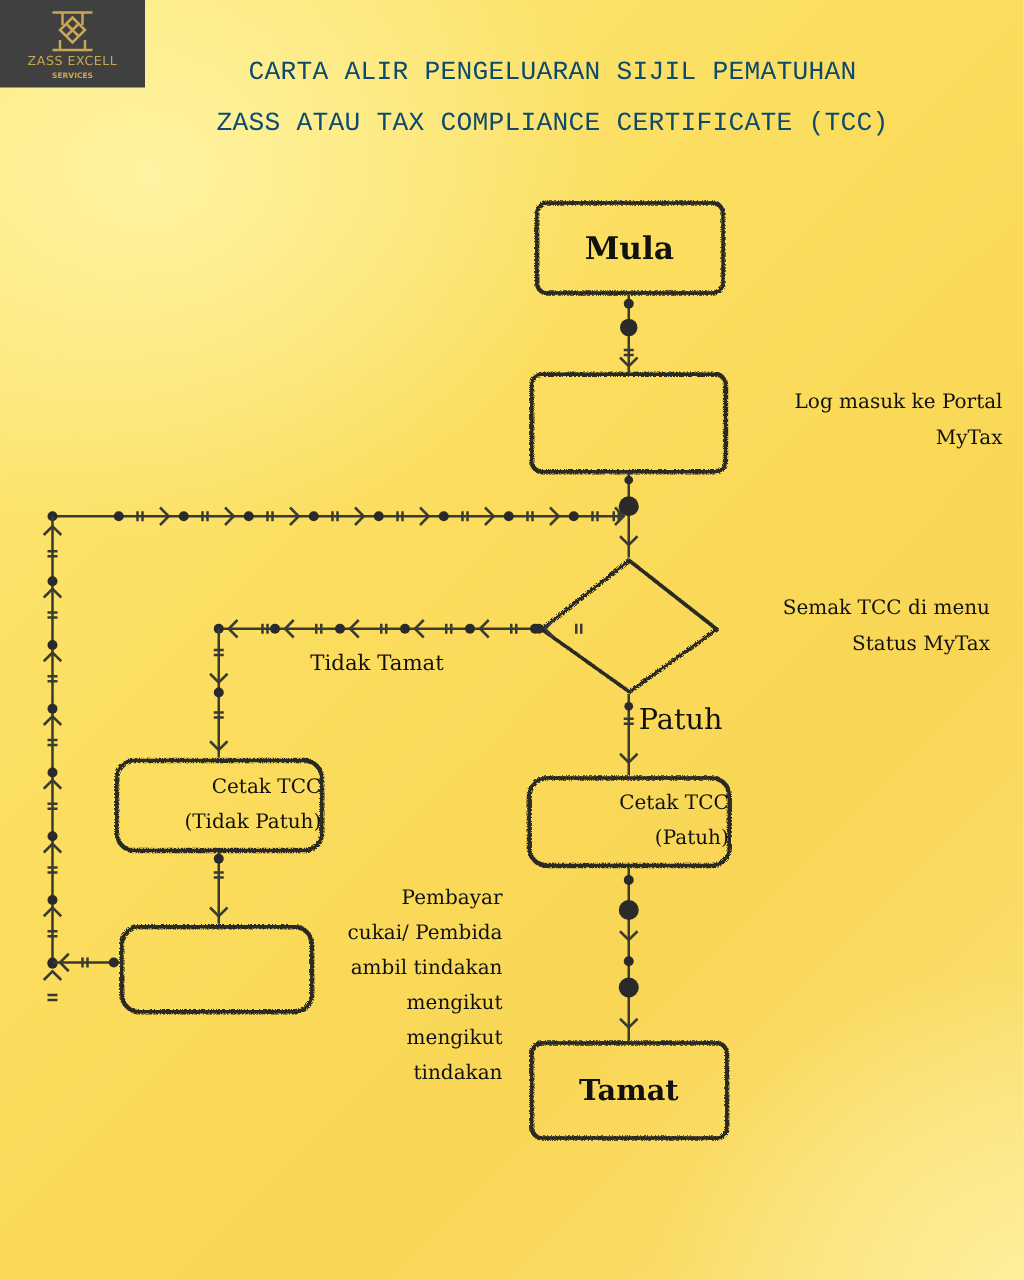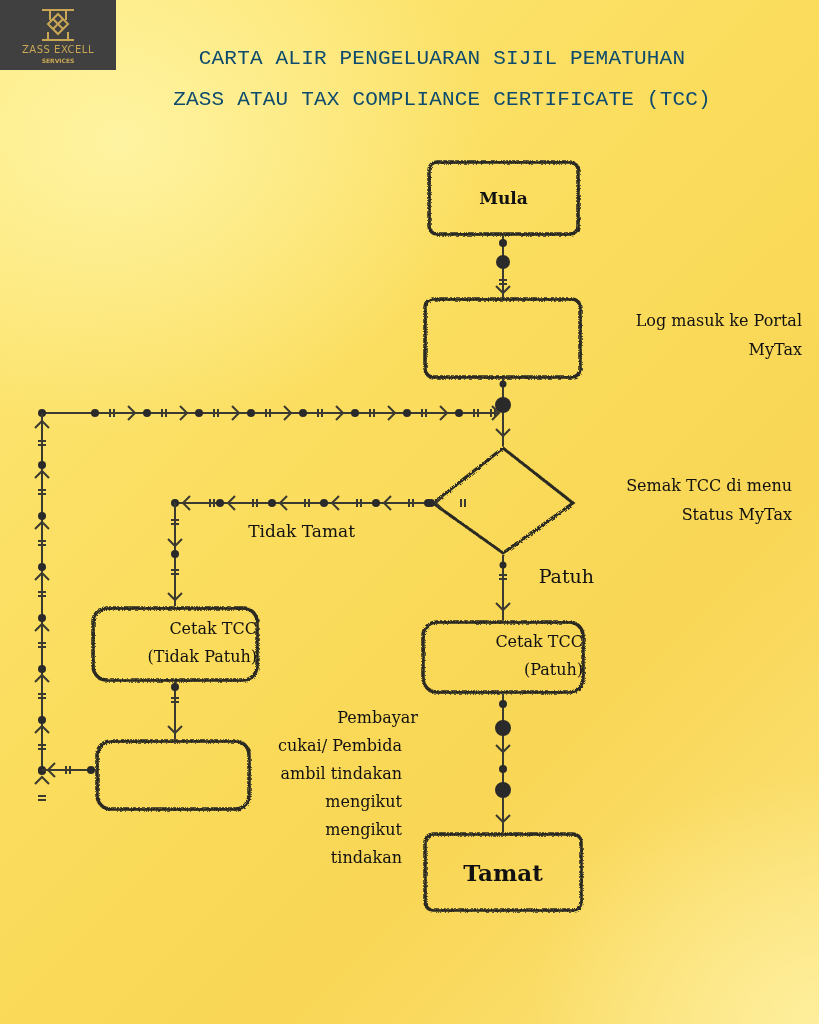--- a/index.html
+++ b/index.html
@@ -192,35 +192,35 @@
       <line x1="503" y1="694" x2="503" y2="832"></line>
       <circle cx="503" cy="704" r="4" fill="#2a2a2a" stroke="none"></circle>
       <circle cx="503" cy="728" r="8" fill="#2a2a2a" stroke="none"></circle>
       <path d="M496 745 L503 752 L510 745"></path>
       <circle cx="503" cy="769" r="4" fill="#2a2a2a" stroke="none"></circle>
       <circle cx="503" cy="790" r="8" fill="#2a2a2a" stroke="none"></circle>
       <path d="M496 815 L503 822 L510 815"></path>
     </g>
 </svg>
 
-<div class="boxtxt" style="left:429px;top:162px;width:149px;height:72px;font-size:17px;font-weight:bold;">Mula</div>
+<div class="boxtxt" style="left:429px;top:162px;width:149px;height:72px;font-size:25px;font-weight:bold;">Mula</div>
 <div class="boxtxt" style="left:425px;top:834px;width:156px;height:76px;font-size:23px;font-weight:bold;">Tamat</div>
 
 <div class="lbl" style="left:582px;top:307px;width:220px;">Log masuk ke Portal</div>
 <div class="lbl" style="left:582px;top:336px;width:220px;">MyTax</div>
 
 <div class="lbl" style="left:570px;top:472px;width:222px;">Semak TCC di menu</div>
 <div class="lbl" style="left:570px;top:501px;width:222px;">Status MyTax</div>
 
 <div class="lbl" style="left:205px;top:517px;width:150px;font-size:17px;">Tidak Tamat</div>
-<div class="lbl" style="left:524px;top:562px;width:70px;font-size:19px;">Patuh</div>
+<div class="lbl" style="left:508px;top:562px;width:70px;font-size:23px;">Patuh</div>
 
 <div class="lbl" style="left:93px;top:615px;width:164px;">Cetak TCC</div>
 <div class="lbl" style="left:93px;top:643px;width:164px;">(Tidak Patuh)</div>
 
 <div class="lbl" style="left:423px;top:628px;width:160px;">Cetak TCC</div>
 <div class="lbl" style="left:423px;top:656px;width:160px;">(Patuh)</div>
 
-<div class="lbl" style="left:268px;top:704px;width:150px;">Pembayar</div>
+<div class="lbl" style="left:252px;top:704px;width:150px;">Pembayar</div>
 <div class="lbl" style="left:252px;top:732px;width:150px;">cukai/ Pembida</div>
 <div class="lbl" style="left:252px;top:760px;width:150px;">ambil tindakan</div>
 <div class="lbl" style="left:252px;top:788px;width:150px;">mengikut</div>
 <div class="lbl" style="left:252px;top:816px;width:150px;">mengikut tindakan</div>
 
 </body></html>

